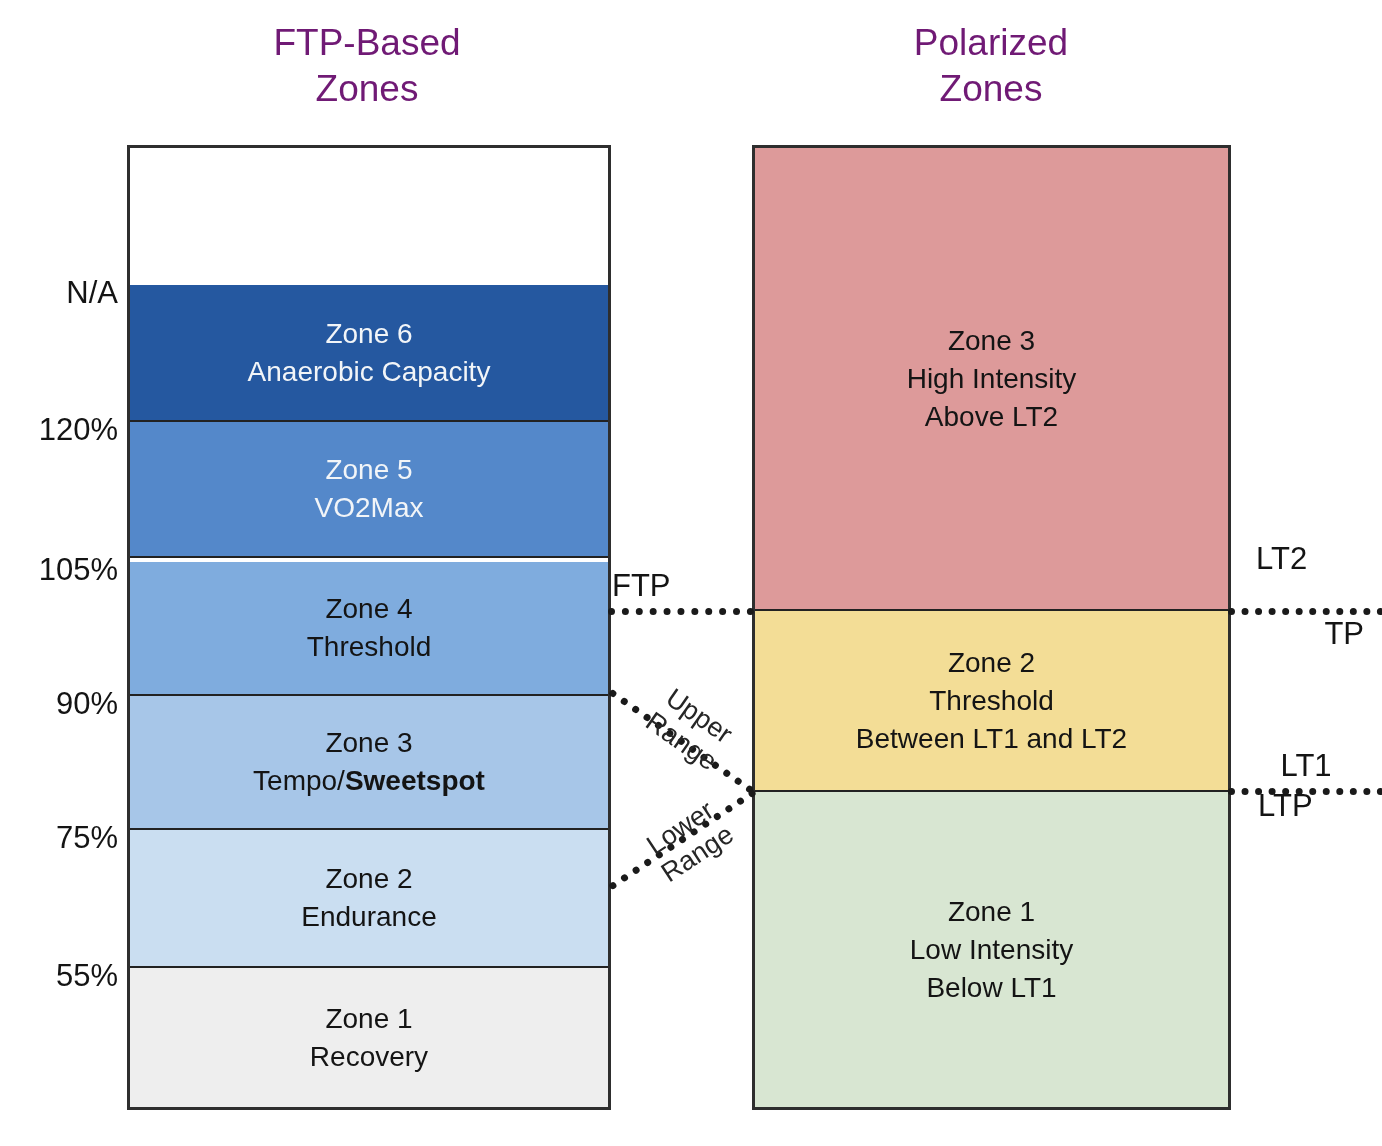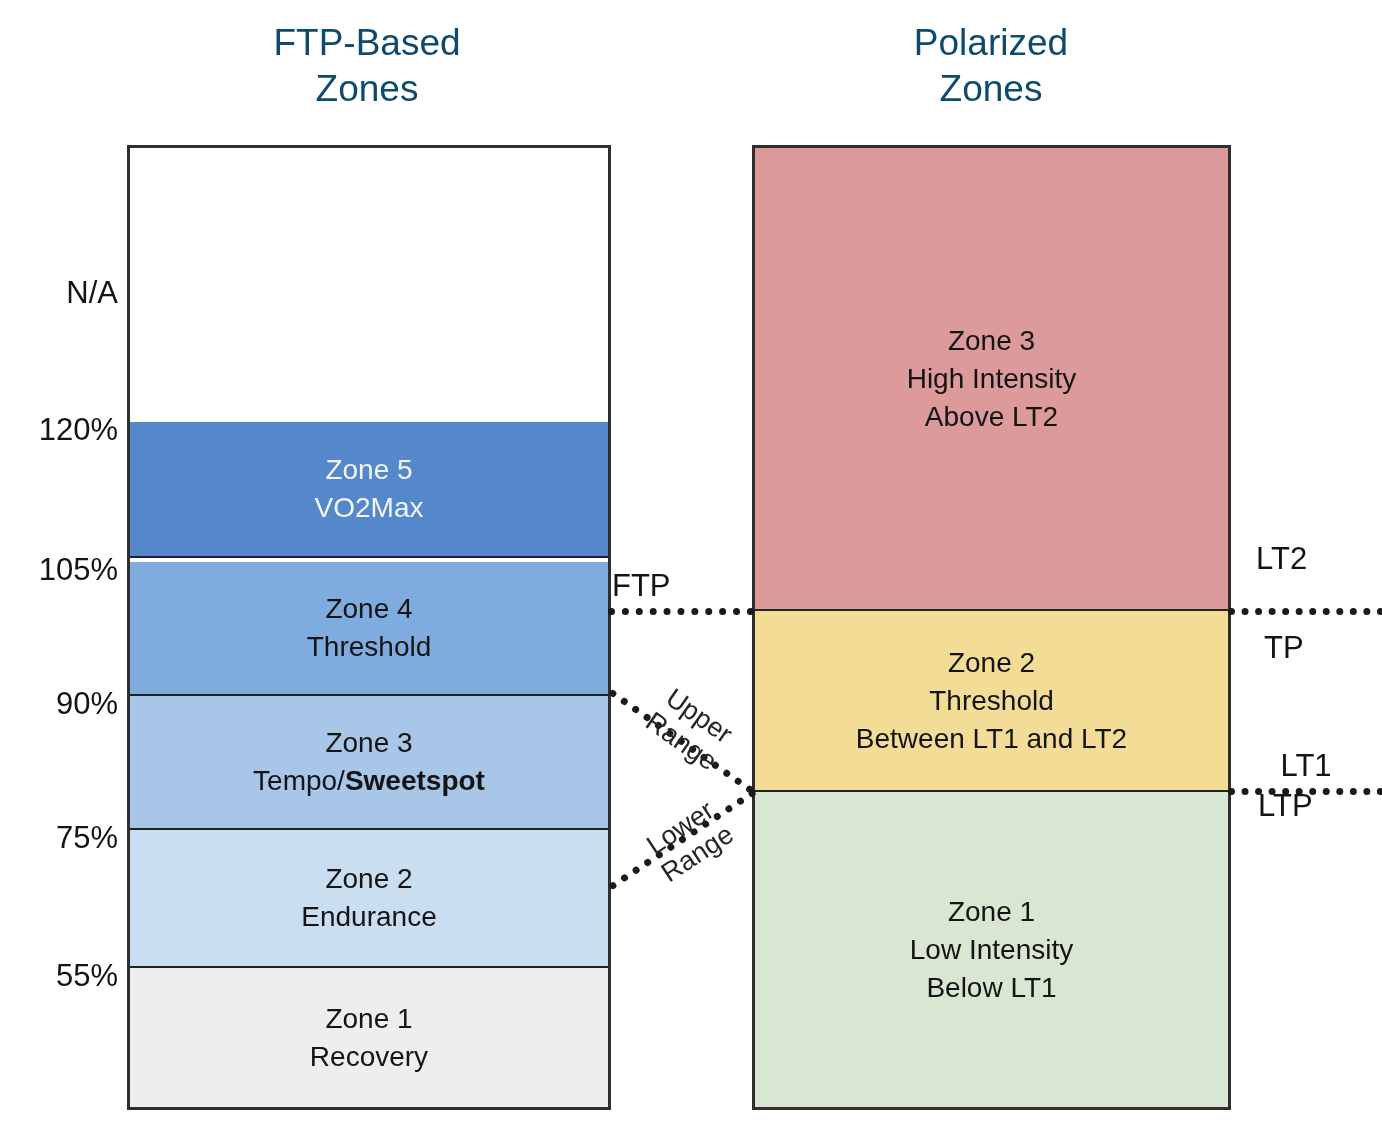--- a/index.html
+++ b/index.html
@@ -18,21 +18,21 @@
     background: #ffffff;
     overflow: hidden;
   }
 
   
   .col-title {
     position: absolute;
     text-align: center;
     font-size: 37px;
     line-height: 46px;
-    color: #0c4a6e;
+    color: #701a75;
     font-weight: 400;
     white-space: pre-line;
   }
   #title-ftp  { left: 186px; top: 20px; width: 362px; }
   #title-pol  { left: 810px; top: 20px; width: 362px; }
 
   
   .stack {
     position: absolute;
     border: 3px solid #2e2e2e;
@@ -126,20 +126,24 @@
     <div class="axis-label" style="top:414px;">120%</div>
     <div class="axis-label" style="top:554px;">105%</div>
     <div class="axis-label" style="top:688px;">90%</div>
     <div class="axis-label" style="top:822px;">75%</div>
     <div class="axis-label" style="top:960px;">55%</div>
   </div>
 
   <div class="stack" id="stack-ftp">
 
 
+    <div class="zone" style="top:137px; height:137px; background:#2558a0;">
+      <div class="zone-line light">Zone 6</div>
+      <div class="zone-line light">Anaerobic Capacity</div>
+    </div>
 
     <div class="zone" style="top:274px; height:136px; background:#5488ca;">
       <div class="zone-line light">Zone 5</div>
       <div class="zone-line light">VO2Max</div>
     </div>
 
     <div class="zone" style="top:414px; height:134px; background:#7facde;">
       <div class="zone-line dark">Zone 4</div>
       <div class="zone-line dark">Threshold</div>
     </div>
@@ -179,21 +183,21 @@
       <div class="zone-line dark">Low Intensity</div>
       <div class="zone-line dark">Below LT1</div>
     </div>
   </div>
 
   <div class="dotline" style="left:608px; top:608px; width:146px;"></div>
   <div class="marker" style="left:612px; top:568px; width:140px;">FTP</div>
 
   <div class="dotline" style="left:1228px; top:608px; width:156px;"></div>
   <div class="marker" style="left:1256px; top:541px; width:100px; text-align:left;">LT2</div>
-  <div class="marker" style="left:1264px; top:630px; width:100px; text-align:left;">TP</div>
+  <div class="marker" style="left:1264px; top:616px; width:100px; text-align:right;">TP</div>
 
   <div class="dotline" style="left:1228px; top:788px; width:156px;"></div>
   <div class="marker" style="left:1256px; top:748px; width:100px; text-align:center;">LT1</div>
   <div class="marker" style="left:1258px; top:788px; width:100px; text-align:left;">LTP</div>
 
   <div class="dotline" style="left:610px; top:688px; width:174px; transform: rotate(35.0deg);"></div>
   <div class="range-label" style="left:635px; top:698px; width:110px; transform: rotate(35.0deg);">Upper
 Range</div>
 
   <div class="dotline" style="left:610px; top:884px; width:174px; transform: rotate(-33.5deg);"></div>

